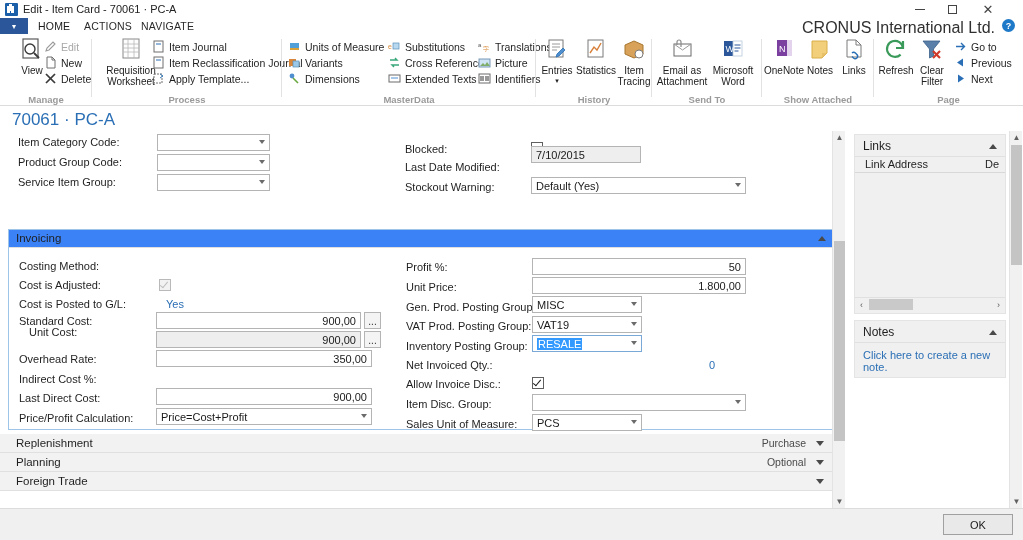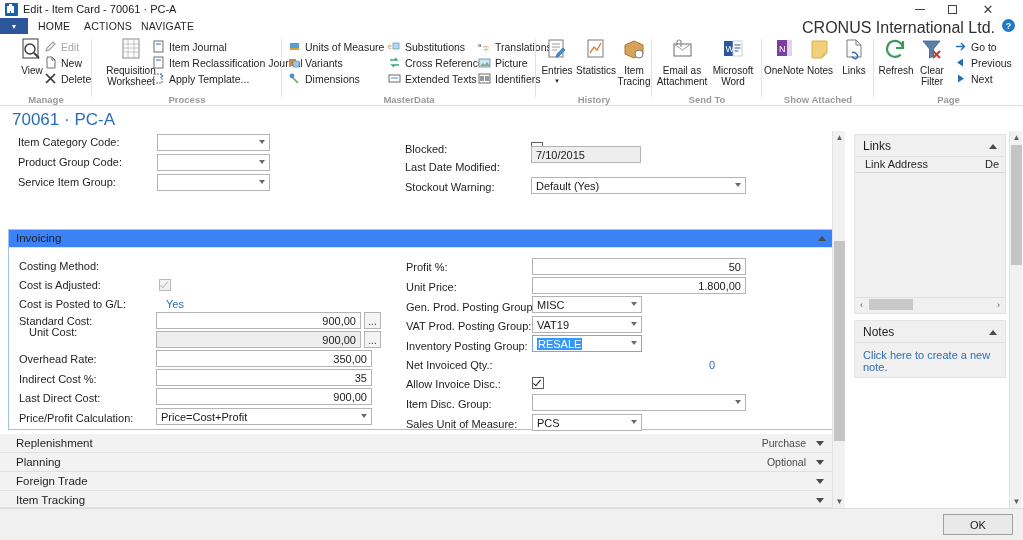--- a/index.html
+++ b/index.html
@@ -694,23 +694,20 @@
     <div class="ellipsis-btn" style="left:355px;top:101px;">
       <span>...</span>
     </div>
 
     <div class="flabel" style="left:10px;top:123px;">Overhead Rate:</div>
     <div class="fake-input num" style="left:147px;top:120px;width:216px;display:flex;align-items:center;justify-content:flex-end;">
       <span>350,00</span>
     </div>
 
     <div class="flabel" style="left:10px;top:143px;">Indirect Cost %:</div>
-    <div class="fake-input num" style="left:147px;top:139px;width:216px;display:flex;align-items:center;justify-content:flex-end;">
-      <span>35</span>
-    </div>
 
     <div class="flabel" style="left:10px;top:162px;">Last Direct Cost:</div>
     <div class="fake-input num" style="left:147px;top:158px;width:216px;display:flex;align-items:center;justify-content:flex-end;">
       <span>900,00</span>
     </div>
 
     <div class="flabel" style="left:10px;top:182px;">Price/Profit Calculation:</div>
     <div class="combo" style="left:147px;top:178px;width:216px;">
       <span>Price=Cost+Profit</span>
       <span class="caret"></span>
@@ -770,25 +767,20 @@
     <div class="ftr">Optional</div>
     <div class="ftc"></div>
   </div>
   <div class="fastab-closed" style="top:434px;">
     <div class="ftl">Replenishment</div>
     <div class="ftr">Purchase</div>
     <div class="ftc"></div>
   </div>
   <div class="fastab-closed" style="top:472px;">
     <div class="ftl">Foreign Trade</div>
-    <div class="ftr"></div>
-    <div class="ftc"></div>
-  </div>
-  <div class="fastab-closed" style="top:491px;height:17px;">
-    <div class="ftl">Item Tracking</div>
     <div class="ftr"></div>
     <div class="ftc"></div>
   </div>
 
   <div class="vscroll" style="left:832px;top:131px;height:377px;">
     <div class="arr up">▲</div>
     <div class="thumb" style="top:110px;height:200px;"></div>
     <div class="arr dn">▼</div>
   </div>
 

